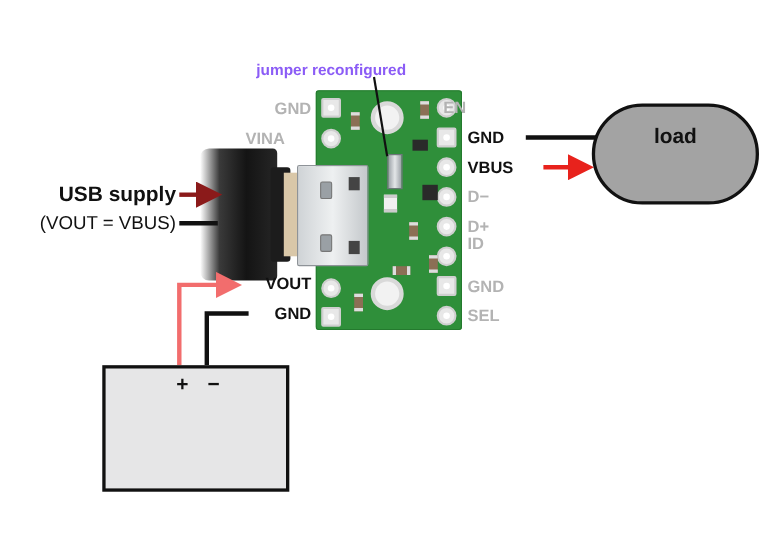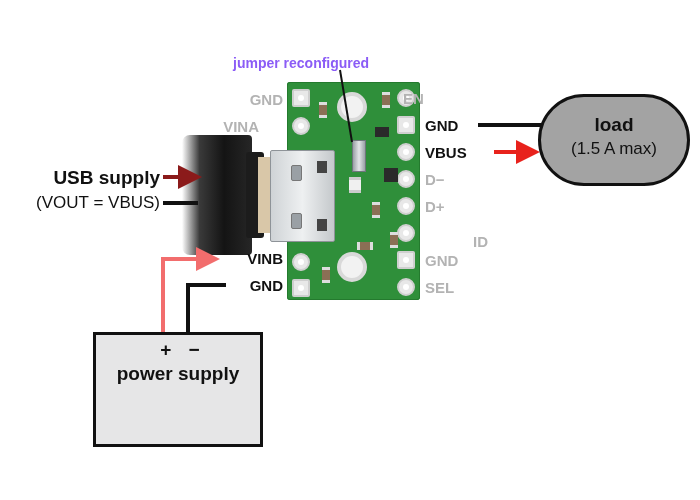--- a/index.html
+++ b/index.html
@@ -108,33 +108,31 @@
   <polyline points="163,332 163,259 208,259" fill="none" stroke="#f26d6d" stroke-width="4" marker-end="url(#arrPink)"></polyline>
 
   <polyline points="188,332 188,285 226,285" fill="none" stroke="#111" stroke-width="4"></polyline>
 </svg>
 
 <div class="usb-text1">USB supply</div>
 <div class="usb-text2">(VOUT = VBUS)</div>
 
 <div class="lbl grey" style="right:417px; top:90px;">GND</div>
 <div class="lbl grey" style="right:441px; top:117px;">VINA</div>
-<div class="lbl black" style="right:417px; top:249px;">VINB</div>
+<div class="lbl black" style="right:417px; top:249px;">VOUT</div>
 <div class="lbl black" style="right:417px; top:276px;">GND</div>
 
 <div class="lbl grey" style="left:403px; top:89px;">EN</div>
 <div class="lbl black" style="left:425px; top:116px;">GND</div>
 <div class="lbl black" style="left:425px; top:143px;">VBUS</div>
 <div class="lbl grey" style="left:425px; top:170px;">D−</div>
 <div class="lbl grey" style="left:425px; top:197px;">D+</div>
-<div class="lbl grey" style="left:425px; top:232px;margin-left:48px;">ID</div>
+<div class="lbl grey" style="left:425px; top:212px;">ID</div>
 <div class="lbl grey" style="left:425px; top:251px;">GND</div>
 <div class="lbl grey" style="left:425px; top:278px;">SEL</div>
 
 <div class="load">
   <div class="t1">load</div>
-  <div class="t2">(1.5 A max)</div>
 </div>
 
 <div class="psu">
   <div class="pm">+ −</div>
-  <div class="l2">power supply</div>
 </div>
 
 </body></html>

